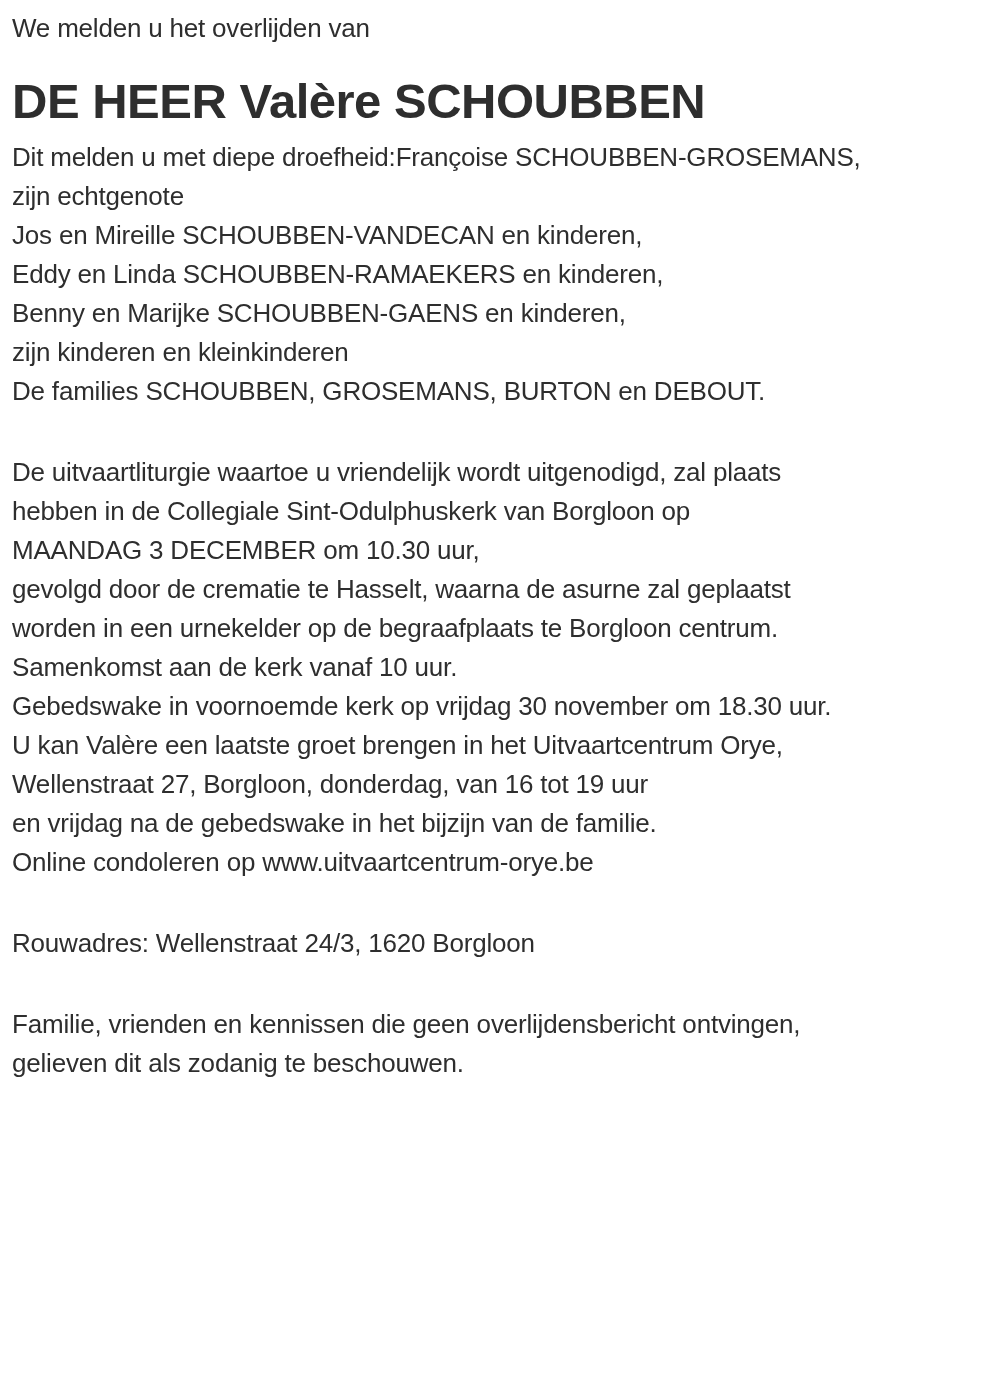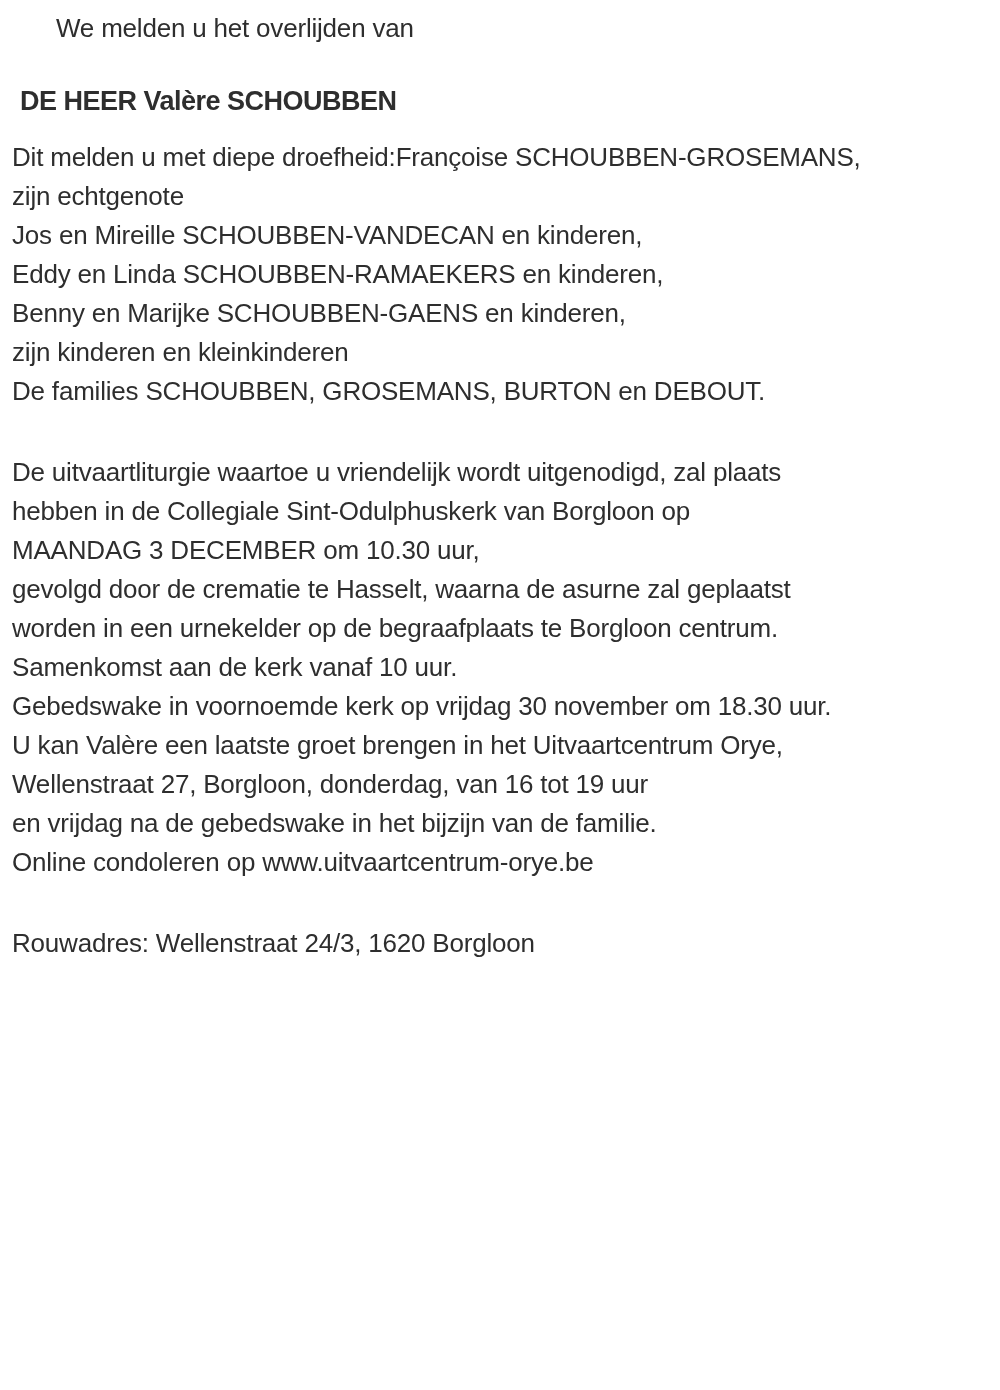--- a/index.html
+++ b/index.html
@@ -19,25 +19,24 @@
     line-height: 39px;
     letter-spacing: -0.2px;
     overflow: hidden;
   }
   .body-text {
     margin: 0 0 42px 0;
     white-space: pre-line;
   }
   .body-text.no-gap {
     margin-bottom: 0;
-    margin-left: 44px;
   }
   .deceased-name {
-    margin: 30px 0 14px 8px;
-    font-size: 27px;
+    margin: 30px 0 14px 0;
+    font-size: 49px;
     line-height: 46px;
     font-weight: bold;
     letter-spacing: -0.5px;
     white-space: pre-line;
   }
 </style>
 </head>
 <body>
 
 <main class="page">
@@ -62,13 +61,15 @@
 worden in een urnekelder op de begraafplaats te Borgloon centrum.
 Samenkomst aan de kerk vanaf 10 uur.
 Gebedswake in voornoemde kerk op vrijdag 30 november om 18.30 uur.
 U kan Valère een laatste groet brengen in het Uitvaartcentrum Orye,
 Wellenstraat 27, Borgloon, donderdag, van 16 tot 19 uur
 en vrijdag na de gebedswake in het bijzijn van de familie.
 Online condoleren op www.uitvaartcentrum-orye.be</p>
 
   <p class="body-text">Rouwadres: Wellenstraat 24/3, 1620 Borgloon</p>
 
+  <p class="body-text">Familie, vrienden en kennissen die geen overlijdensbericht ontvingen,
+gelieven dit als zodanig te beschouwen.</p>
 </main>
 
 </body></html>

